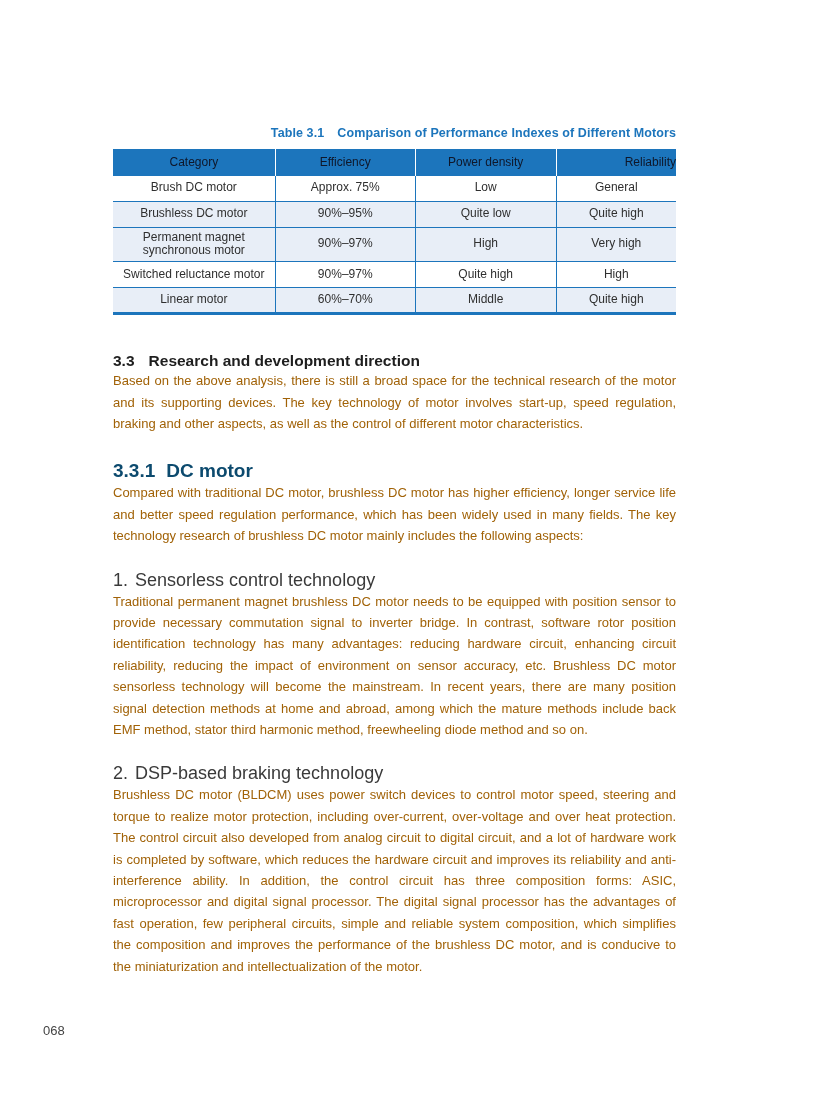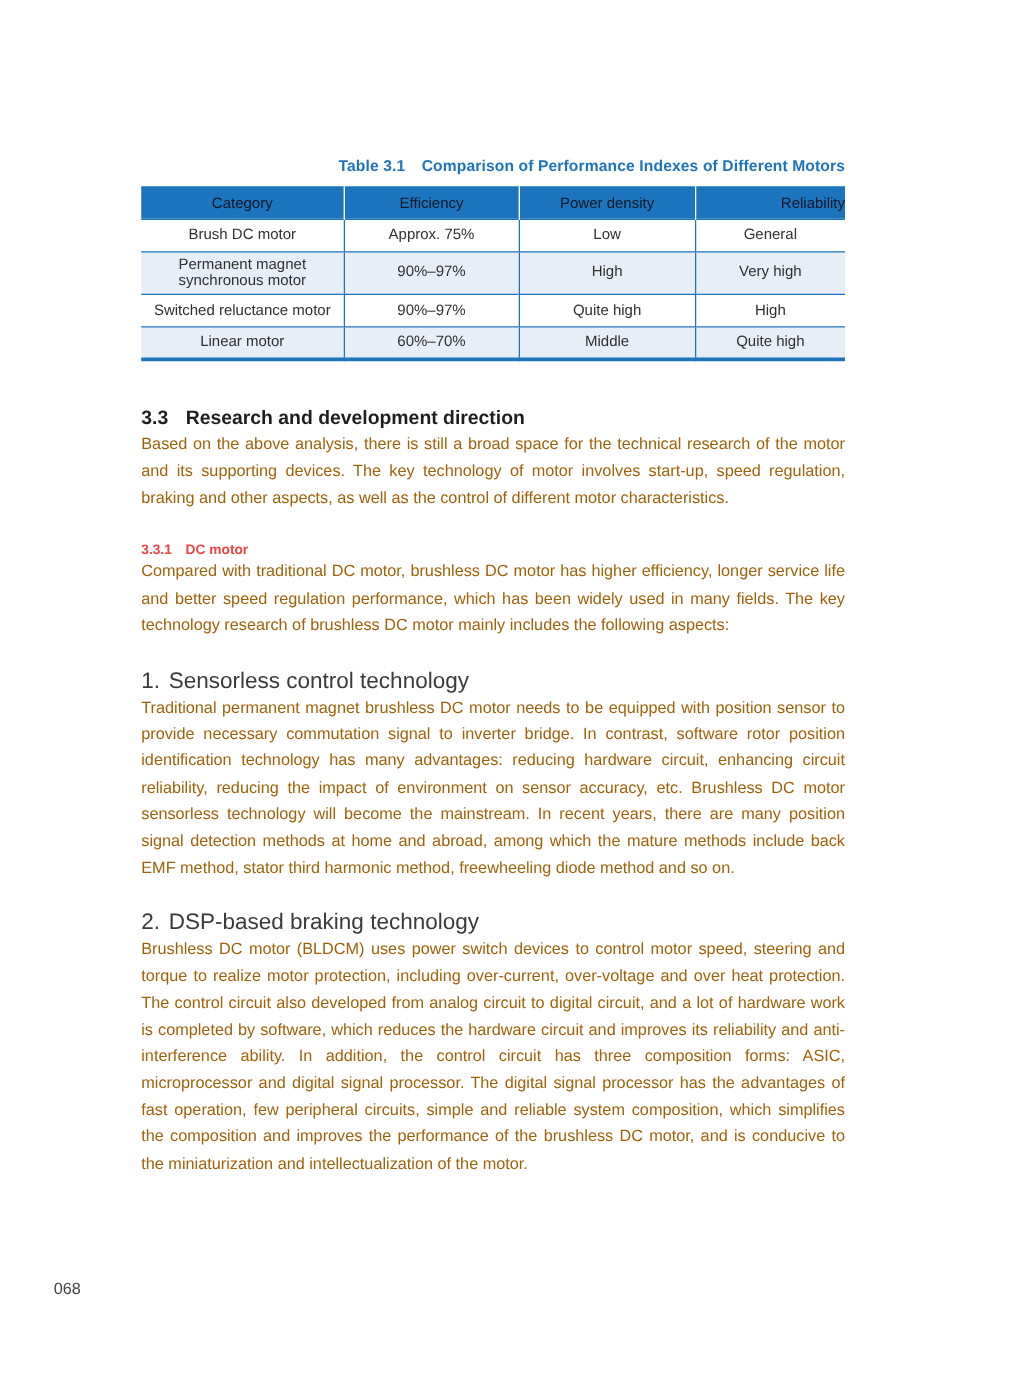--- a/index.html
+++ b/index.html
@@ -59,23 +59,23 @@
   table.motor-table tbody tr.alt { background: #e8eef7; }
   
   .sec-heading {
     font-size: 15.5px;
     font-weight: bold;
     color: #1e1e1e;
     margin-top: 37px;
   }
   .sec-heading .num { margin-right: 14px; }
   .sub-heading {
-    font-size: 11px;
+    font-size: 19px;
     font-weight: bold;
-    color: #ef4444;
+    color: #0c4a6e;
     margin-top: 26px;
   }
   .sub-heading .num { margin-right: 11px; }
   .list-heading {
     font-size: 18px;
     color: #3a3a3a;
     margin-top: 23px;
   }
   .list-heading .num { margin-right: 7px; }
   p.body-par {
@@ -118,20 +118,26 @@
         </tr>
     </thead>
     <tbody id="table-body">
         <tr>
           <td>Brush DC motor</td>
           <td>Approx. 75%</td>
           <td>Low</td>
           <td>General</td>
         </tr>
         <tr class="alt">
+          <td>Brushless DC motor</td>
+          <td>90%–95%</td>
+          <td>Quite low</td>
+          <td>Quite high</td>
+        </tr>
+        <tr class="alt">
           <td>Permanent magnet synchronous motor</td>
           <td>90%–97%</td>
           <td>High</td>
           <td>Very high</td>
         </tr>
         <tr>
           <td>Switched reluctance motor</td>
           <td>90%–97%</td>
           <td>Quite high</td>
           <td>High</td>

